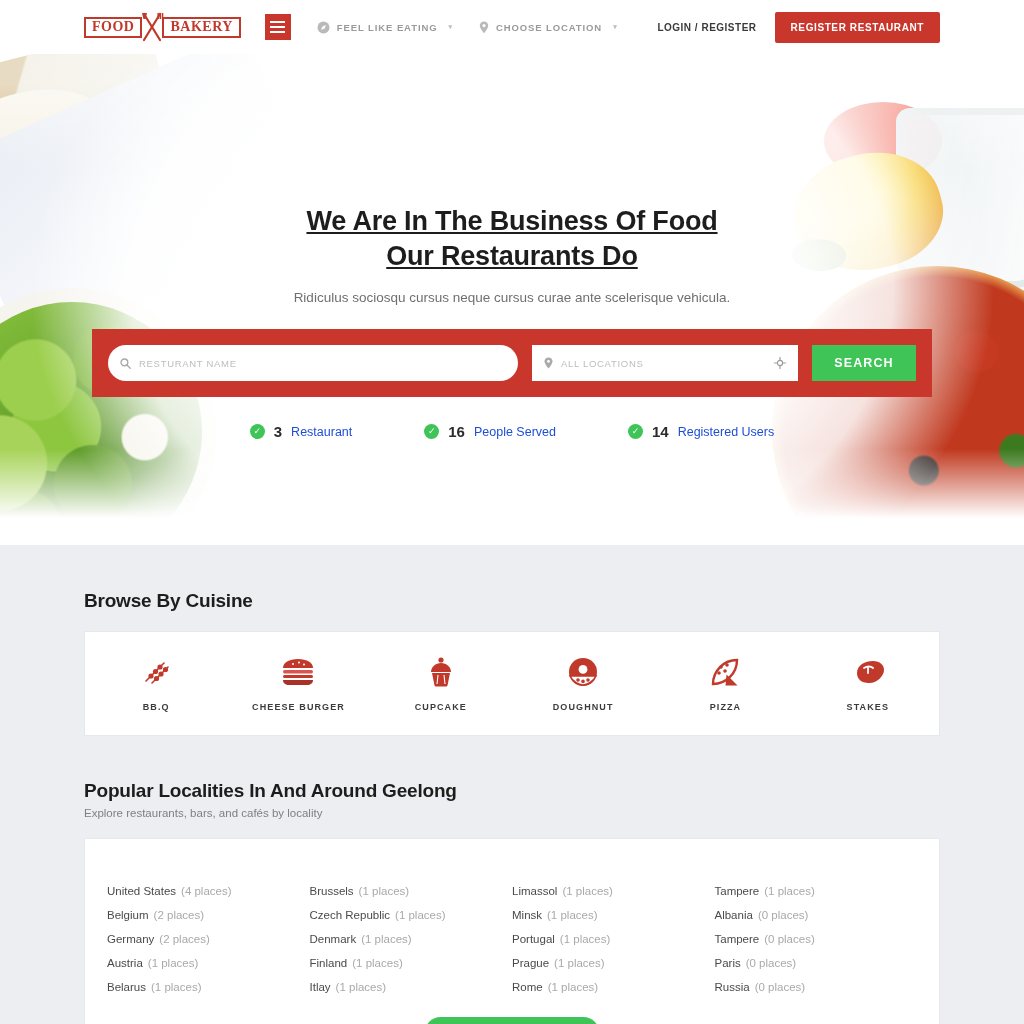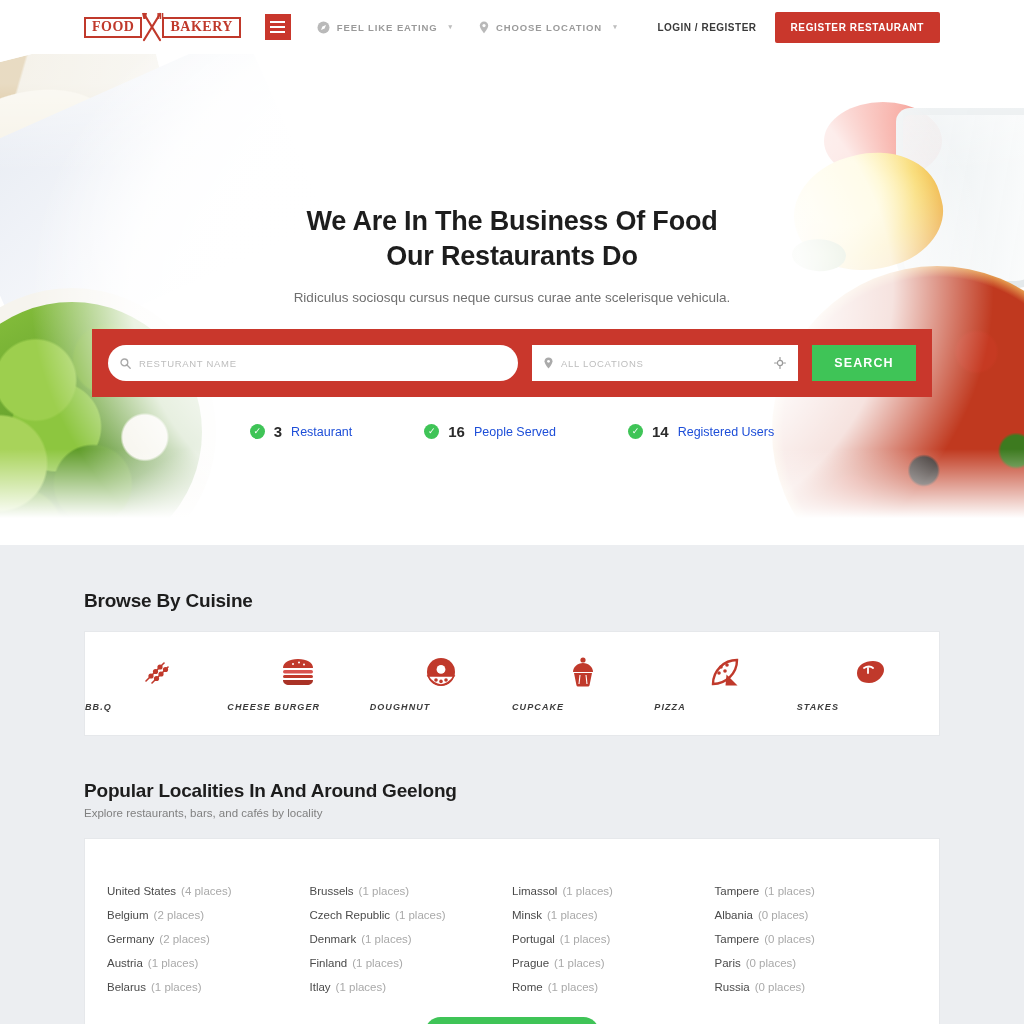--- a/index.html
+++ b/index.html
@@ -128,20 +128,21 @@
   }
   .hero-bottom-fade {
     position: absolute; left: 0; right: 0; bottom: 0; height: 96px;
     background: linear-gradient(180deg, rgba(255,255,255,0), #ffffff 72%);
   }
 
   .hero-inner { position: relative; z-index: 5; text-align: center; padding-top: 150px; }
   .hero-title {
     font-size: 27px; font-weight: bold; color: #1d1d1d; line-height: 1.28;
     letter-spacing: -.2px;
+    text-decoration: underline;
   }
   .hero-sub { margin-top: 17px; font-size: 13.5px; color: #6f6f6f; }
 
   .search-bar {
     margin: 24px auto 0; width: 840px; background: #c9372c;
     padding: 16px; display: flex; gap: 14px; align-items: center;
   }
   .field {
     background: #fff; height: 36px; display: flex; align-items: center;
     padding: 0 12px; gap: 8px; position: relative;
@@ -174,21 +175,21 @@
 
   
   .sec { padding: 0 84px; }
   .sec-h { font-size: 19px; font-weight: bold; color: #1d1d1d; letter-spacing: -.2px; }
   .sec-p { font-size: 11.5px; color: #808080; margin-top: 5px; }
 
   .cuisine-card {
     margin-top: 19px; background: #fff; border: 1px solid #e6e8eb;
     height: 105px; display: flex; align-items: center;
   }
-  .cuisine { flex: 1; cursor: pointer; font-style: italic; }
+  .cuisine { flex: 1; text-align: center; cursor: pointer; }
   .cuisine-ico { height: 34px; display: flex; align-items: center; justify-content: center; }
   .cuisine-lbl {
     margin-top: 13px; font-size: 9px; font-weight: bold; color: #3c3c3c;
     letter-spacing: 1.1px;
   }
 
   .loc-card {
     margin-top: 19px; background: #fff; border: 1px solid #e6e8eb;
     padding: 22px 22px 26px; position: relative;
   }
@@ -377,48 +378,48 @@
                 <circle cx="18" cy="5.6" r="1"></circle>
                 <circle cx="23" cy="7.6" r="1"></circle>
               </g>
           </svg>
         </div>
         <div class="cuisine-lbl">CHEESE BURGER</div>
       </div>
 
       <div class="cuisine">
         <div class="cuisine-ico">
+          <svg width="30" height="32" viewBox="0 0 30 32">
+            <circle cx="15" cy="4" r="2.6" fill="#c0392b"></circle>
+            <path d="M5 16c0-5 4.5-9 10-9s10 4 10 9z" fill="#c0392b"></path>
+            <path d="M6 17h18l-2.4 12c-.2 1-1 1.6-2 1.6h-9.2c-1 0-1.8-.6-2-1.6z" fill="#c0392b"></path>
+            <g stroke="#fff" stroke-width="1.1">
+                <line x1="12" y1="19" x2="11" y2="28"></line>
+                <line x1="18" y1="19" x2="19" y2="28"></line>
+              </g>
+          </svg>
+        </div>
+        <div class="cuisine-lbl">CUPCAKE</div>
+      </div>
+
+      <div class="cuisine">
+        <div class="cuisine-ico">
           <svg width="32" height="32" viewBox="0 0 32 32">
             <circle cx="16" cy="16" r="14" fill="#c0392b"></circle>
             <circle cx="16" cy="13.4" r="4.4" fill="#fff"></circle>
             <path d="M3 20c3 6 9 9 13 9s10-3 13-9z" fill="#fff"></path>
             <path d="M3 20c3 6 9 9 13 9s10-3 13-9z" fill="none" stroke="#c0392b" stroke-width="1.6"></path>
             <g fill="#c0392b">
                 <circle cx="11" cy="24" r="1.8"></circle>
                 <circle cx="16" cy="25.4" r="1.8"></circle>
                 <circle cx="21" cy="24" r="1.8"></circle>
               </g>
           </svg>
         </div>
         <div class="cuisine-lbl">DOUGHNUT</div>
-      </div>
-
-      <div class="cuisine">
-        <div class="cuisine-ico">
-          <svg width="30" height="32" viewBox="0 0 30 32">
-            <circle cx="15" cy="4" r="2.6" fill="#c0392b"></circle>
-            <path d="M5 16c0-5 4.5-9 10-9s10 4 10 9z" fill="#c0392b"></path>
-            <path d="M6 17h18l-2.4 12c-.2 1-1 1.6-2 1.6h-9.2c-1 0-1.8-.6-2-1.6z" fill="#c0392b"></path>
-            <g stroke="#fff" stroke-width="1.1">
-                <line x1="12" y1="19" x2="11" y2="28"></line>
-                <line x1="18" y1="19" x2="19" y2="28"></line>
-              </g>
-          </svg>
-        </div>
-        <div class="cuisine-lbl">CUPCAKE</div>
       </div>
 
       <div class="cuisine">
         <div class="cuisine-ico">
           <svg width="32" height="32" viewBox="0 0 32 32">
             <path d="M28 4A24 24 0 0 0 4 28 24 24 0 0 0 28 4z" fill="none" stroke="#c0392b" stroke-width="2.4"></path>
             <g fill="#c0392b">
                 <circle cx="12" cy="11" r="1.8"></circle>
                 <circle cx="18" cy="9" r="1.8"></circle>
                 <circle cx="10" cy="17" r="1.8"></circle>

